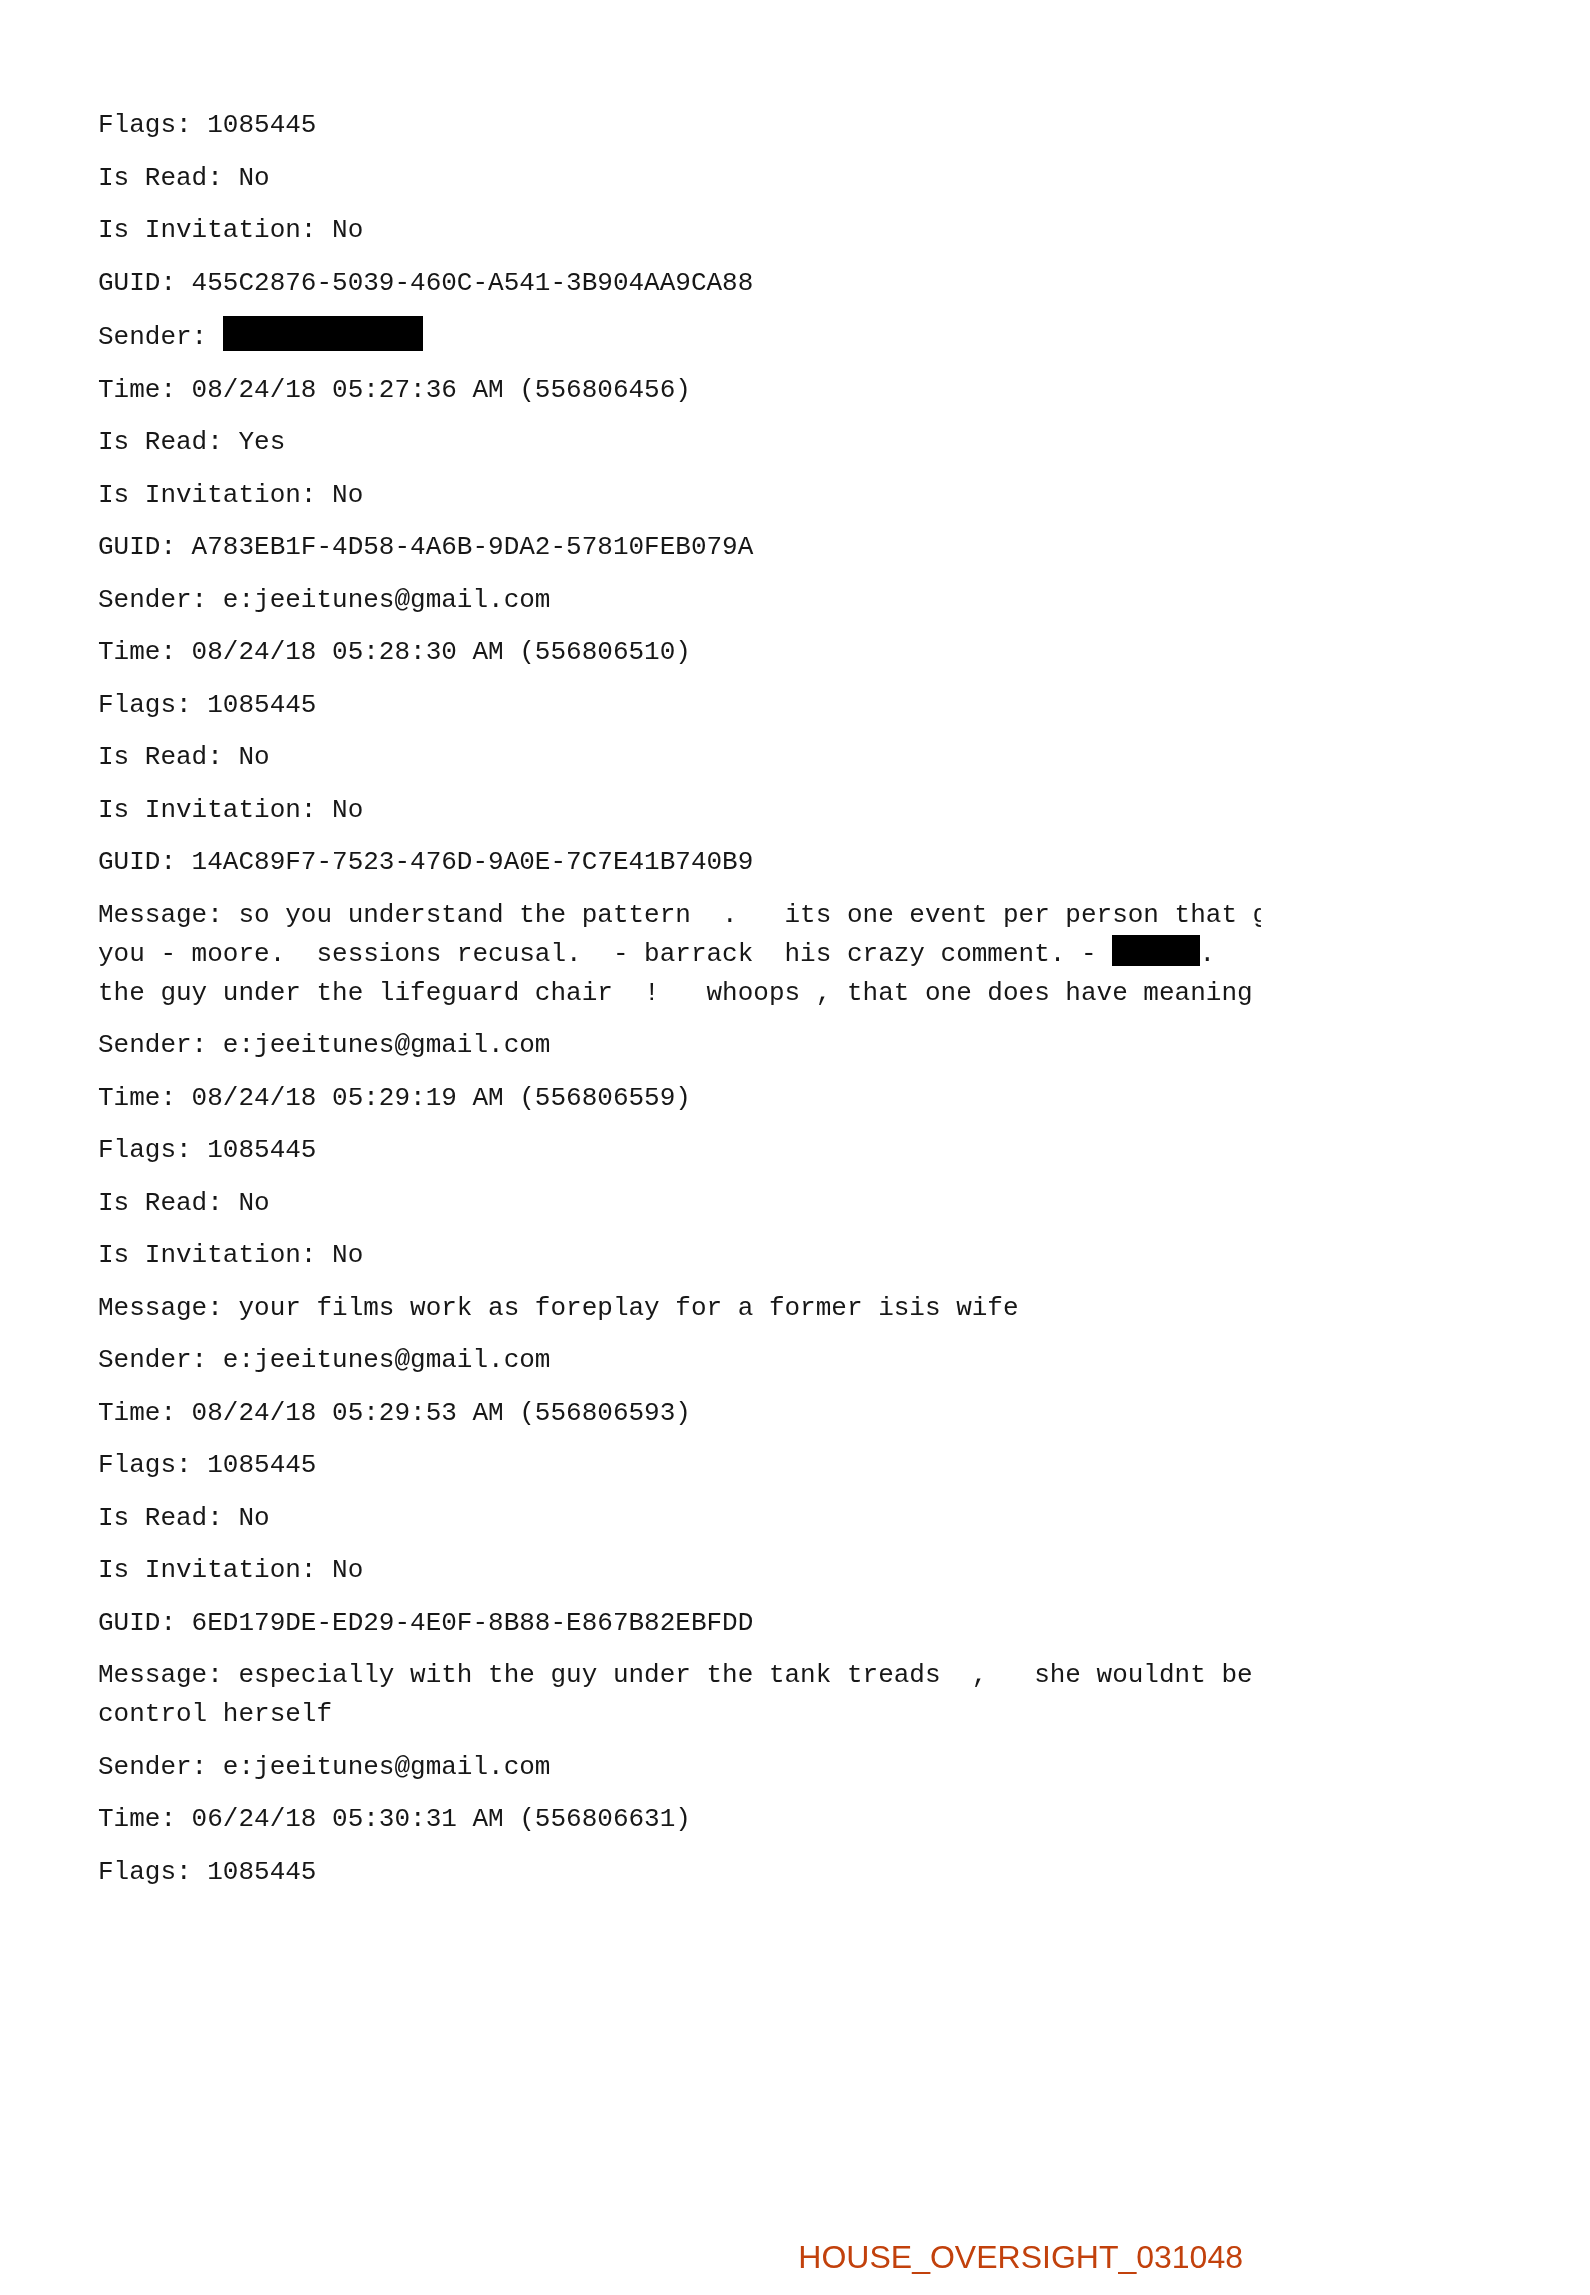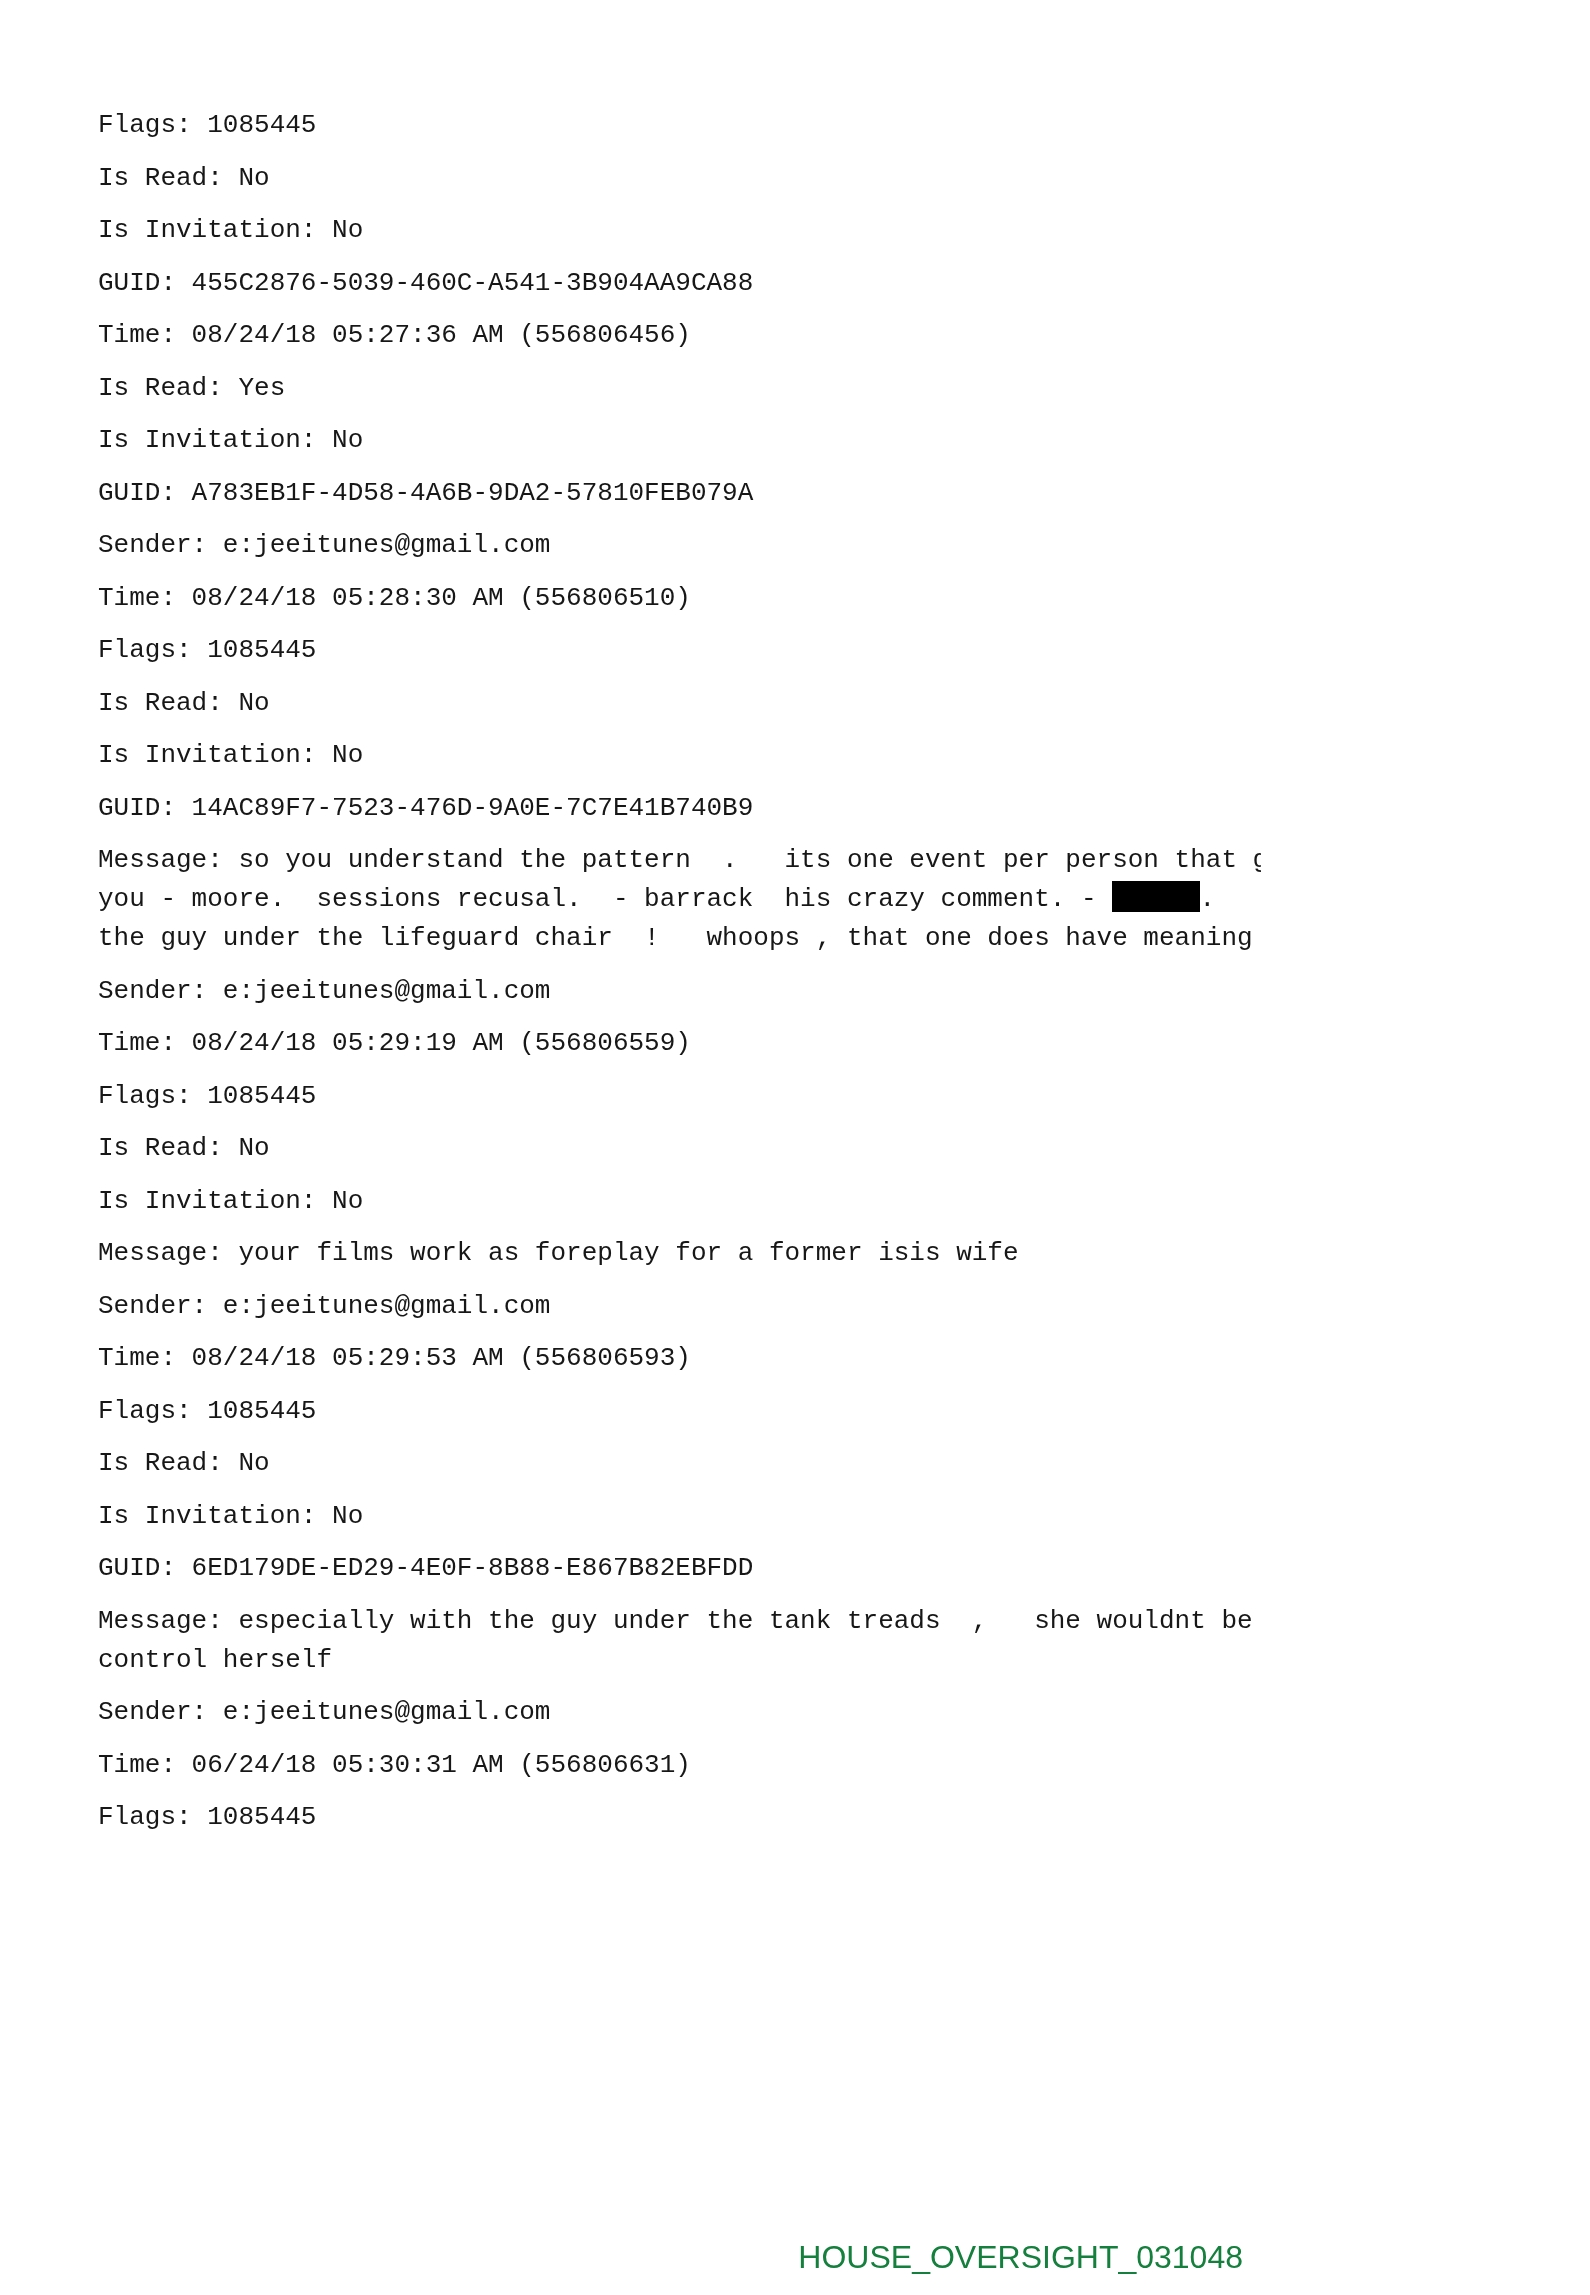--- a/index.html
+++ b/index.html
@@ -28,37 +28,38 @@
     background: #000000;
   }
   .redact-sender { width: 12.8ch; height: 35px; vertical-align: -7px; }
   .redact-inline { width: 5.6ch;  height: 31px; vertical-align: -5.8px; }
   .footer {
     position: absolute;
     right: 18px;
     bottom: 19px;
     font-family: "Liberation Sans", "DejaVu Sans", sans-serif;
     font-size: 32px;
-    color: #15803d;
+    color: #c2410c;
   }
 </style>
 </head>
 <body>
 
 <div class="page">
   <div class="content">
 
     <div class="section">
       <div class="line">Flags: 1085445</div>
       <div class="line">Is Read: No</div>
       <div class="line">Is Invitation: No</div>
       <div class="line">GUID: 455C2876-5039-460C-A541-3B904AA9CA88</div>
     </div>
 
     <div class="section">
+      <div class="line"><span>Sender: </span><span class="redact redact-sender"></span></div>
       <div class="line">Time: 08/24/18 05:27:36 AM (556806456)</div>
       <div class="line">Is Read: Yes</div>
       <div class="line">Is Invitation: No</div>
       <div class="line">GUID: A783EB1F-4D58-4A6B-9DA2-57810FEB079A</div>
     </div>
 
     <div class="section">
       <div class="line">Sender: e:jeeitunes@gmail.com</div>
       <div class="line">Time: 08/24/18 05:28:30 AM (556806510)</div>
       <div class="line">Flags: 1085445</div>

